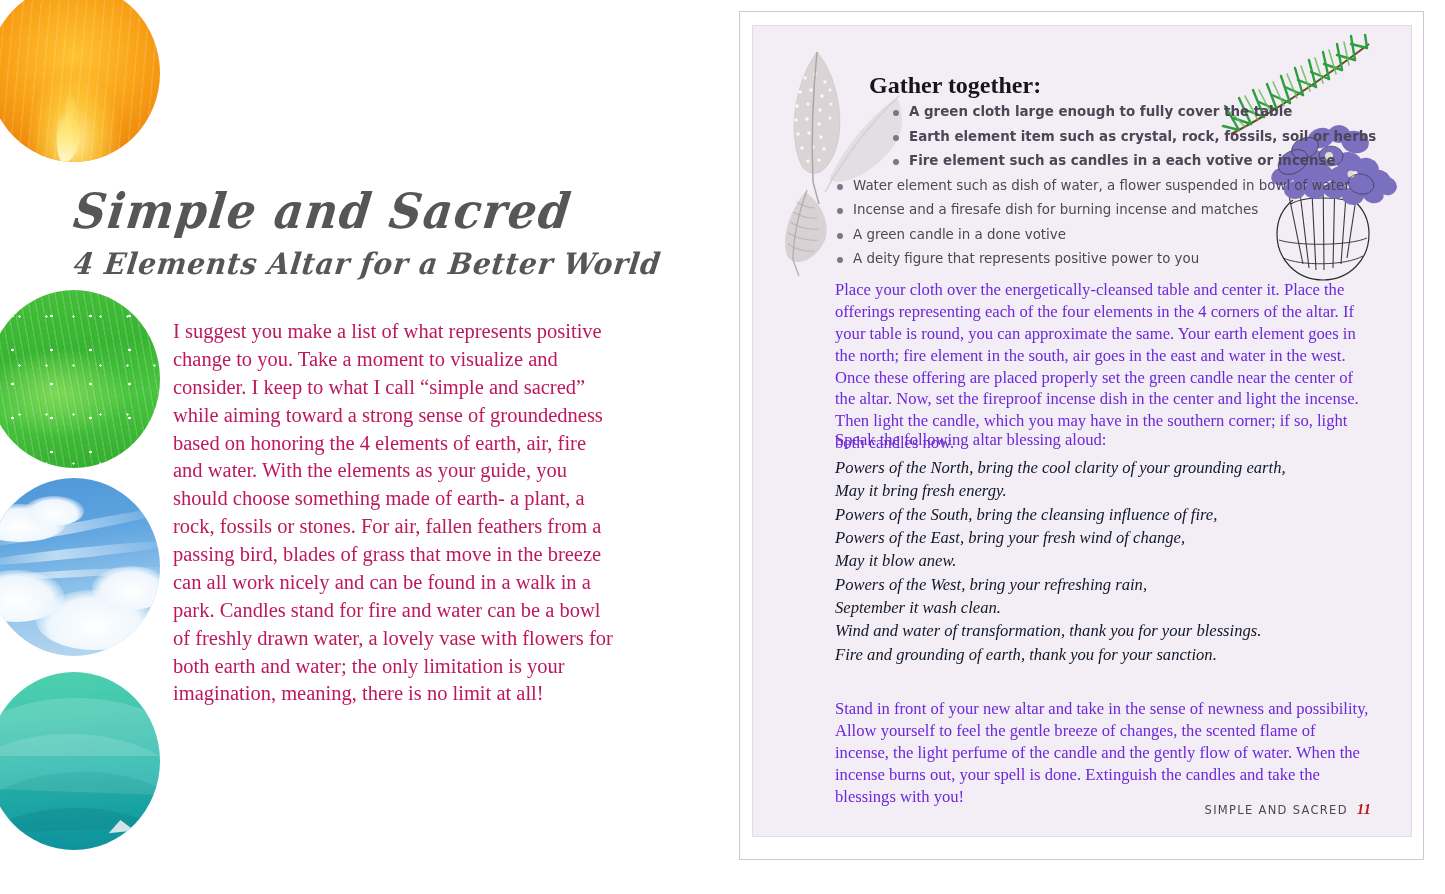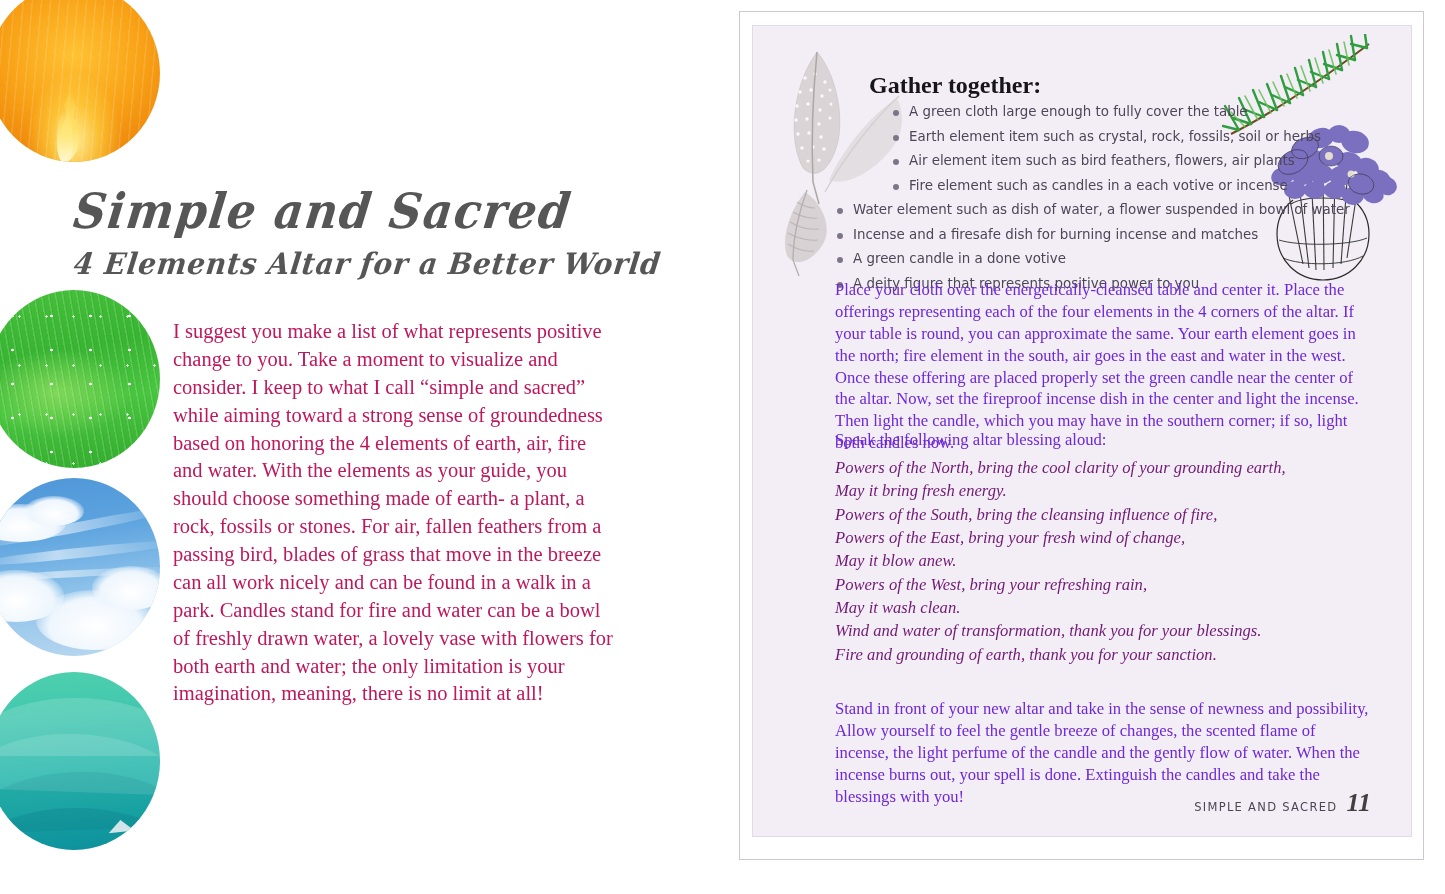--- a/index.html
+++ b/index.html
@@ -229,21 +229,21 @@
     white-space: nowrap;
   }
   #gather-list li::before {
     content: "";
     position: absolute;
     left: 2px; top: 6px;
     width: 6px; height: 6px;
     border-radius: 50%;
     background: #7e7489;
   }
-  #gather-list li.indented { padding-left: 74px; }
+  #gather-list li.indented { padding-left: 74px; font-weight: bold; }
   #gather-list li.indented::before { left: 58px; }
 
   .body-block {
     position: absolute;
     left: 82px;
     right: 38px;
     font-family: "Liberation Serif", serif;
     font-size: 16.6px;
     line-height: 1.32;
     color: #6d28d9;
@@ -251,44 +251,44 @@
   #para-place { top: 253px; }
   #para-speak { top: 403px; }
   #blessing {
     position: absolute;
     left: 82px; right: 52px;
     top: 430px;
     font-family: "Liberation Serif", serif;
     font-style: italic;
     font-size: 16.6px;
     line-height: 1.405;
-    color: #701a75;
+    color: #0f172a;
   }
   #blessing div { white-space: nowrap; }
   #para-stand { top: 672px; }
 
   #footer {
     position: absolute;
     right: 40px;
     bottom: 18px;
     font-family: "DejaVu Sans", sans-serif;
     font-size: 11.5px;
     letter-spacing: 1.3px;
     color: #4b4654;
     display: flex;
     align-items: baseline;
     gap: 9px;
   }
   #footer-page-number {
     font-family: "Liberation Serif", serif;
     font-style: italic;
     font-weight: bold;
-    font-size: 26px;
+    font-size: 15px;
     letter-spacing: 0px;
-    color: #404040;
+    color: #b91c1c;
   }
 </style>
 </head>
 <body>
 
 <div id="left-page">
 
   <div class="elem-circle" id="circle-fire">
     <div class="swatch"></div>
     <div class="streaks"></div>
@@ -481,40 +481,39 @@
         <ellipse cx="110" cy="122" rx="12" ry="10"></ellipse>
         <ellipse cx="140" cy="150" rx="13" ry="10" transform="rotate(14 140 150)"></ellipse>
       </g>
     </svg>
 
     <div id="gather-heading">Gather together:</div>
 
     <ul id="gather-list">
         <li class="indented">A green cloth large enough to fully cover the table</li>
         <li class="indented">Earth element item such as crystal, rock, fossils, soil or herbs</li>
-        <li class="indented">Air element item such as bird feathers, flowers, air plants</li>
         <li class="indented">Fire element such as candles in a each votive or incense</li>
         <li>Water element such as dish of water, a flower suspended in bowl of water</li>
         <li>Incense and a firesafe dish for burning incense and matches</li>
         <li>A green candle in a done votive</li>
         <li>A deity figure that represents positive power to you</li>
       </ul>
 
     <div class="body-block" id="para-place">Place your cloth over the energetically-cleansed table and center it. Place the offerings representing each of the four elements in the 4 corners of the altar. If your table is round, you can approximate the same. Your earth element goes in the north; fire element in the south, air goes in the east and water in the west. Once these offering are placed properly set the green candle near the center of the altar. Now, set the fireproof incense dish in the center and light the incense. Then light the candle, which you may have in the southern corner; if so, light both candles now.</div>
 
     <div class="body-block" id="para-speak">Speak the following altar blessing aloud:</div>
 
     <div id="blessing">
         <div>Powers of the North, bring the cool clarity of your grounding earth,</div>
         <div>May it bring fresh energy.</div>
         <div>Powers of the South, bring the cleansing influence of fire,</div>
         <div>Powers of the East, bring your fresh wind of change,</div>
         <div>May it blow anew.</div>
         <div>Powers of the West, bring your refreshing rain,</div>
-        <div>May it wash clean.</div>
+        <div>September it wash clean.</div>
         <div>Wind and water of transformation, thank you for your blessings.</div>
         <div>Fire and grounding of earth, thank you for your sanction.</div>
       </div>
 
     <div class="body-block" id="para-stand">Stand in front of your new altar and take in the sense of newness and possibility, Allow yourself to feel the gentle breeze of changes, the scented flame of incense, the light perfume of the candle and the gently flow of water. When the incense burns out, your spell is done. Extinguish the candles and take the blessings with you!</div>
 
     <div id="footer">
       <span>SIMPLE AND SACRED</span>
       <span id="footer-page-number">11</span>
     </div>

